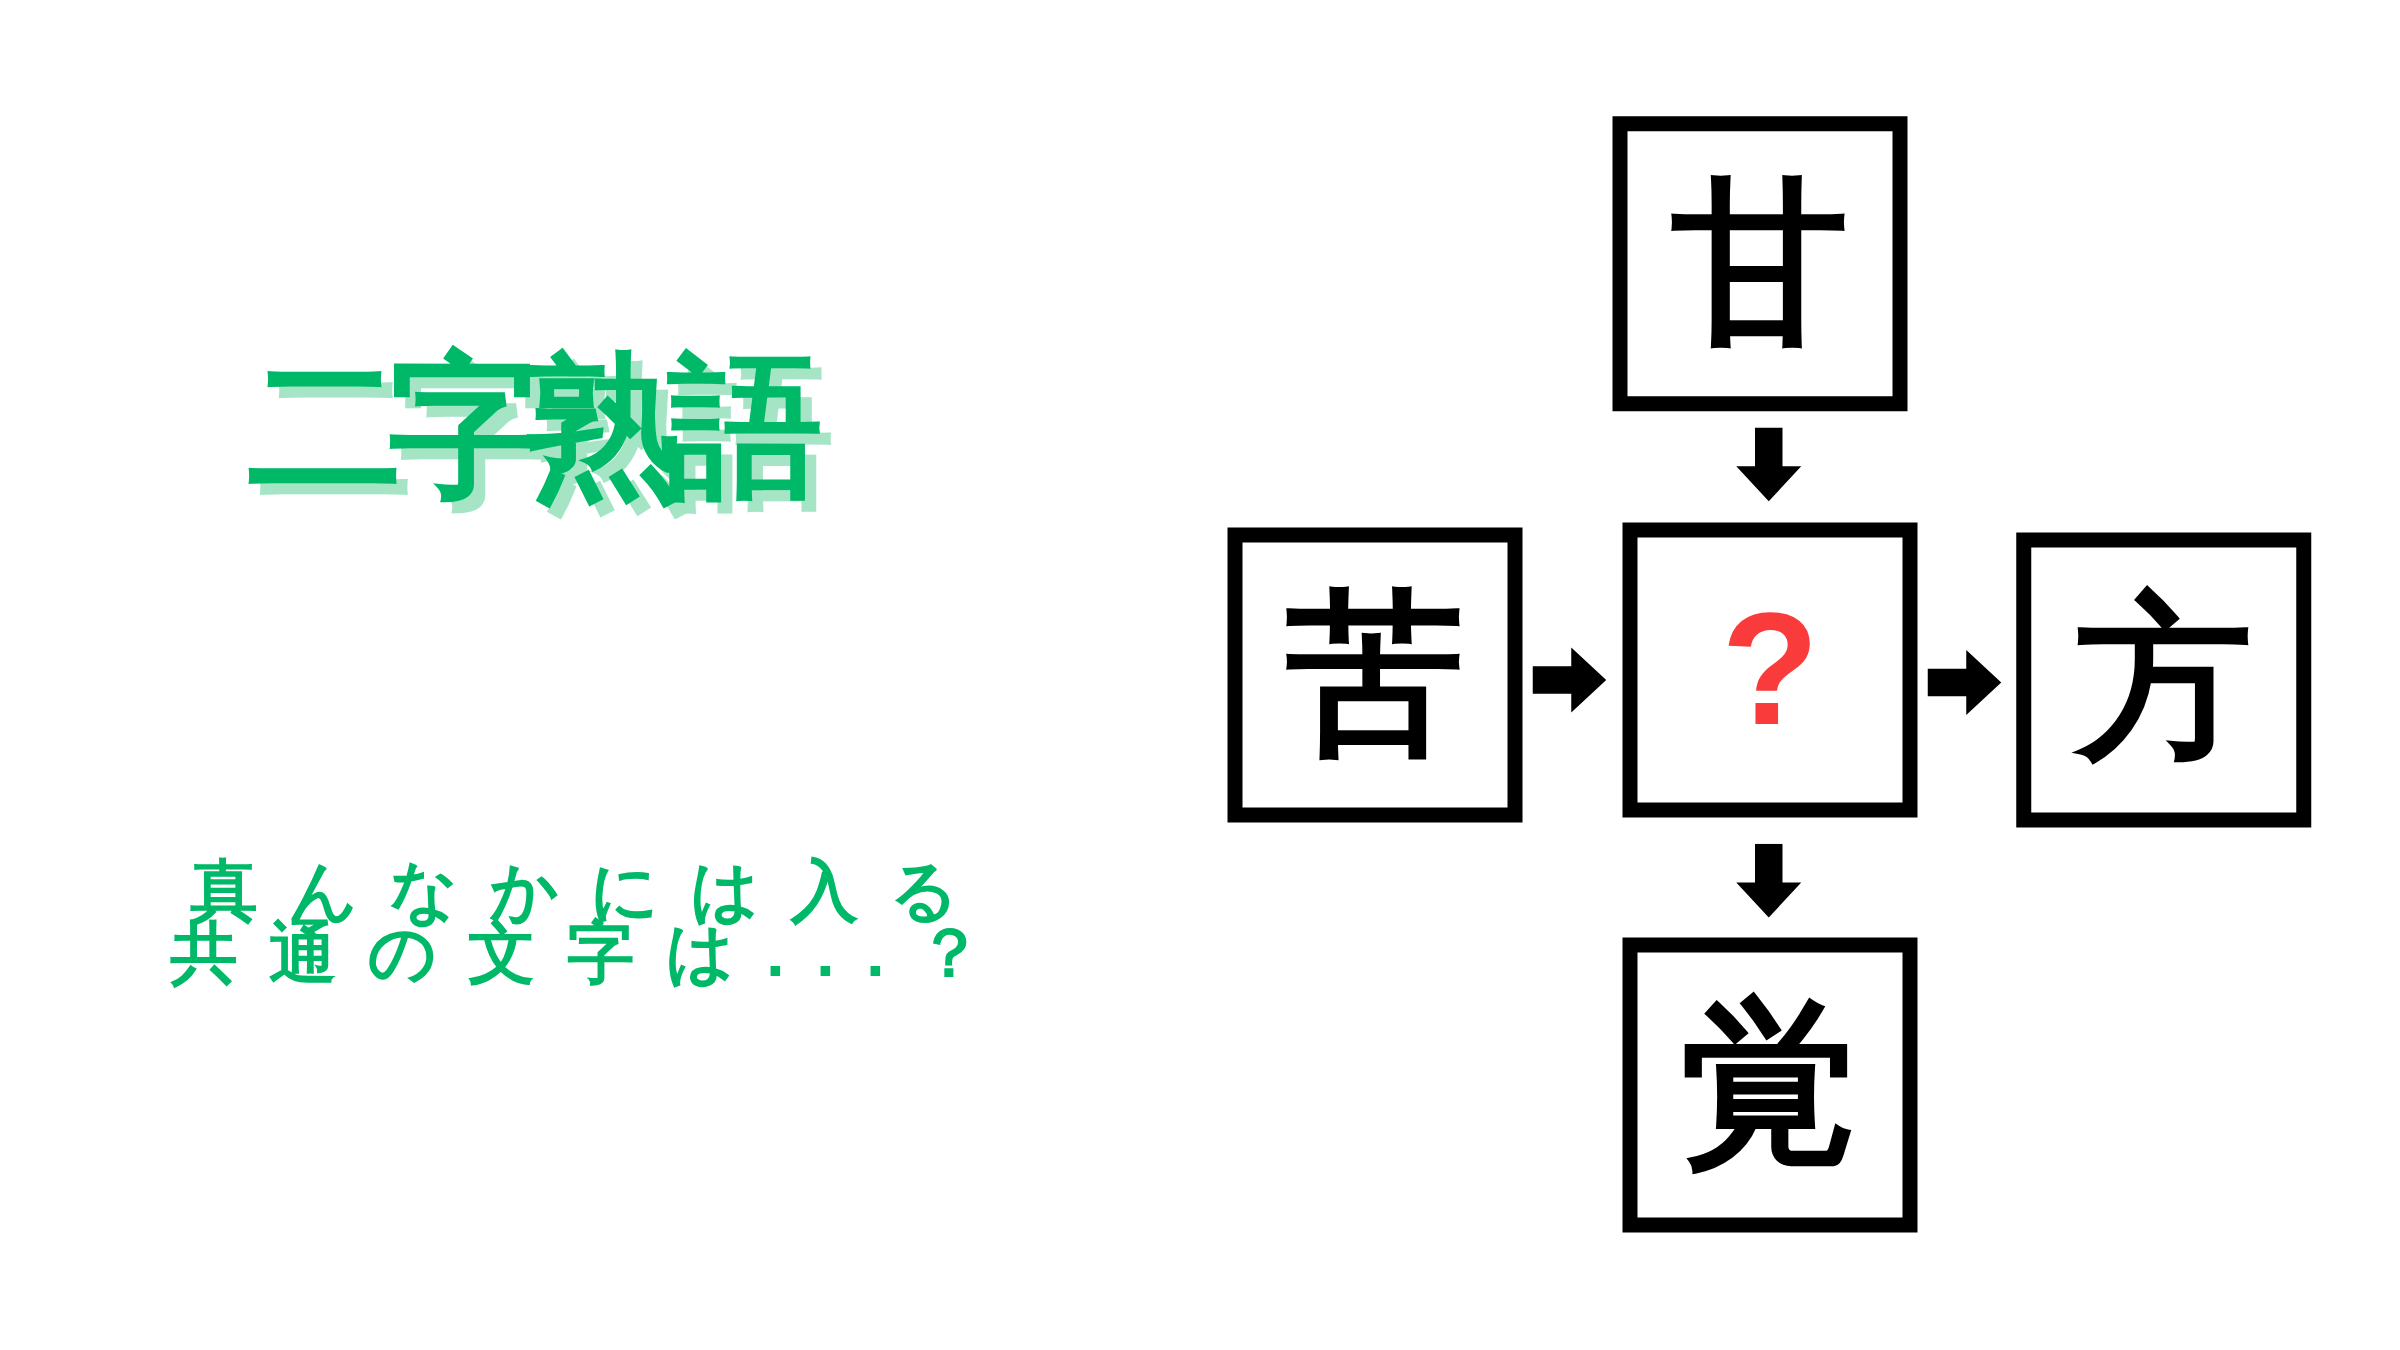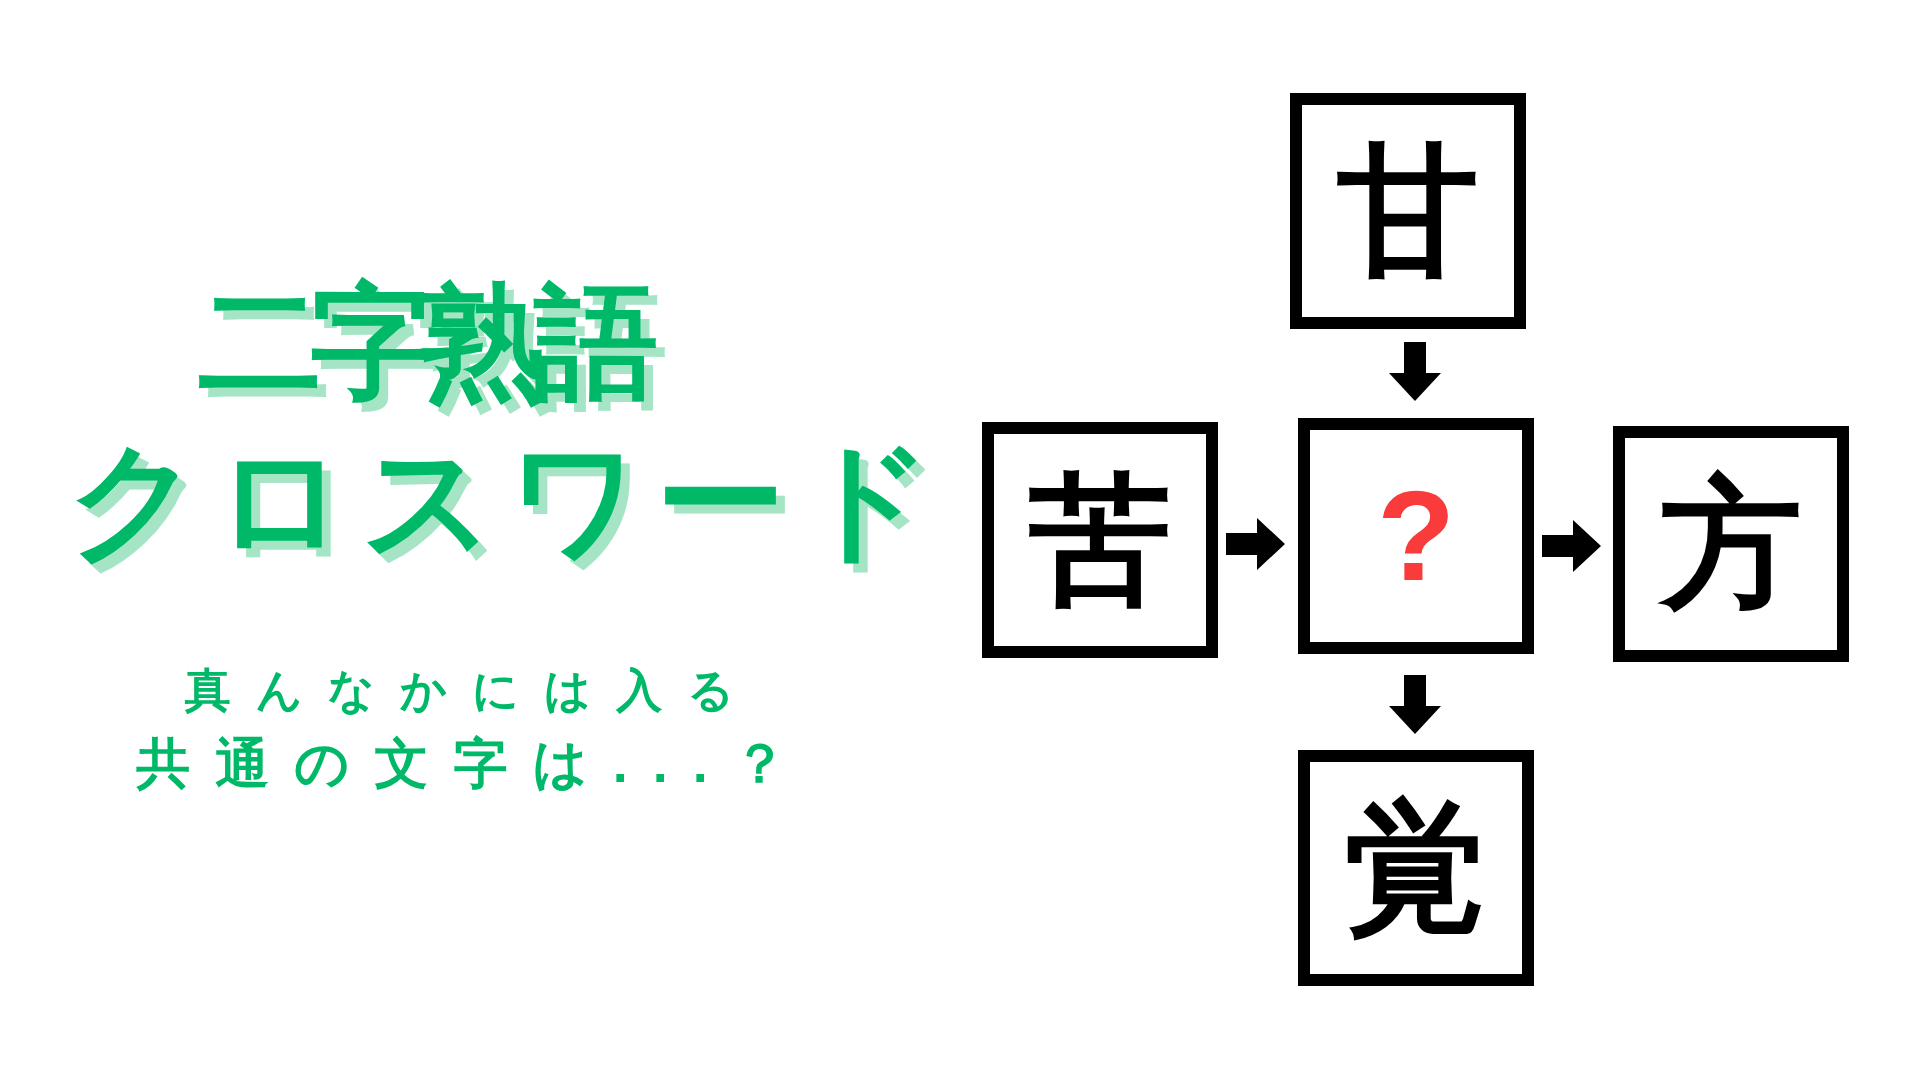--- a/index.html
+++ b/index.html
@@ -43,22 +43,22 @@
   }
   .subtitle-line{
     position:absolute;
     transform:translateX(-50%);
     white-space:nowrap;
     line-height:1;
     font-weight:bold;
     color:var(--green);
   }
   .subtitle-line1{
-    left:472px; top:667px;
-    font-size:46px;
+    left:472px; top:686px;
+    font-size:54px;
     letter-spacing:25px;
   }
   .subtitle-line2{
     left:474px; top:736px;
     font-size:54px;
     letter-spacing:25px;
   }
 
   
   .cell{
@@ -94,21 +94,20 @@
   .arrow-center-to-right {left:1542px; top:516px;}
   .arrow-center-to-bottom{left:1385px; top:675px;}
 </style>
 </head>
 <body>
 
 <div class="canvas">
 
   <div class="title-line title-line1">二字熟語</div>
 
-  <div class="title-line title-line2">クロスワード</div>
 
   <div class="subtitle-line subtitle-line1">真んなかには入る</div>
 
   <div class="subtitle-line subtitle-line2">共通の文字は...？</div>
 
   <div class="cell cell-top">
     <span>甘</span>
   </div>
 
   <div class="cell cell-left">

